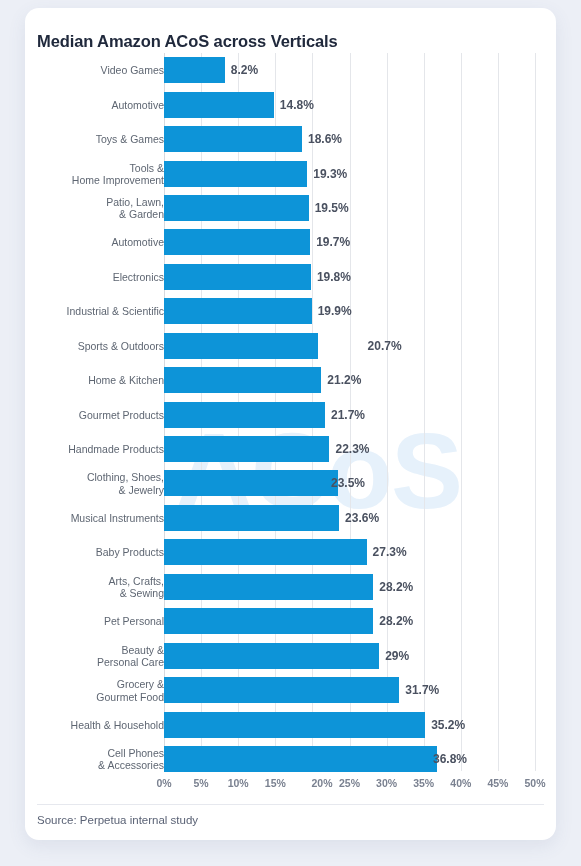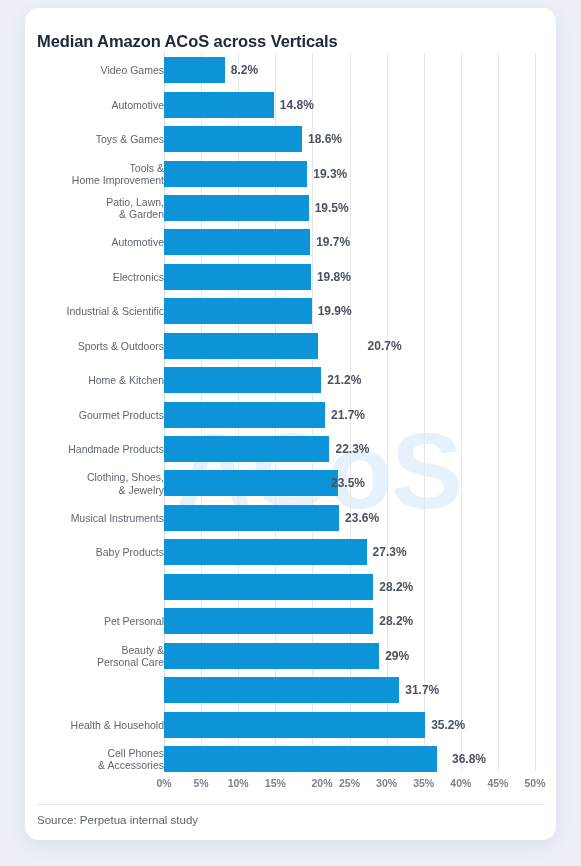--- a/index.html
+++ b/index.html
@@ -270,57 +270,59 @@
           </div>
         </div>
         <div class="row">
           <div class="cat-label">Baby Products</div>
           <div class="bar-wrap">
             <div class="bar" style="width: 202.566px; background: rgb(13, 148, 216);"></div>
             <div class="bar-value" style="left: 208.566px;">27.3%</div>
           </div>
         </div>
         <div class="row">
+          <div class="cat-label">Arts, Crafts,<br>&amp; Sewing</div>
           <div class="bar-wrap">
             <div class="bar" style="width: 209.244px; background: rgb(13, 148, 216);"></div>
             <div class="bar-value" style="left: 215.244px;">28.2%</div>
           </div>
         </div>
         <div class="row">
           <div class="cat-label">Pet Personal</div>
           <div class="bar-wrap">
             <div class="bar" style="width: 209.244px; background: rgb(13, 148, 216);"></div>
             <div class="bar-value" style="left: 215.244px;">28.2%</div>
           </div>
         </div>
         <div class="row">
           <div class="cat-label">Beauty &amp;<br>Personal Care</div>
           <div class="bar-wrap">
             <div class="bar" style="width: 215.18px; background: rgb(13, 148, 216);"></div>
             <div class="bar-value" style="left: 221.18px;">29%</div>
           </div>
         </div>
         <div class="row">
+          <div class="cat-label">Grocery &amp;<br>Gourmet Food</div>
           <div class="bar-wrap">
             <div class="bar" style="width: 235.214px; background: rgb(13, 148, 216);"></div>
             <div class="bar-value" style="left: 241.214px;">31.7%</div>
           </div>
         </div>
         <div class="row">
           <div class="cat-label">Health &amp; Household</div>
           <div class="bar-wrap">
             <div class="bar" style="width: 261.184px; background: rgb(13, 148, 216);"></div>
             <div class="bar-value" style="left: 267.184px;">35.2%</div>
           </div>
         </div>
         <div class="row">
           <div class="cat-label">Cell Phones<br>&amp; Accessories</div>
           <div class="bar-wrap">
             <div class="bar" style="width: 273.056px; background: rgb(13, 148, 216);"></div>
-            <div class="bar-value" style="left: 288px;">36.8%</div>
+            <div class="bar-value" style="left: 269px;">36.8%</div>
           </div>
         </div>
       </div>
     <div class="x-axis" id="x-axis">
         <div class="x-tick" style="left: 139px;">0%</div>
         <div class="x-tick" style="left: 176.1px;">5%</div>
         <div class="x-tick" style="left: 213.2px;">10%</div>
         <div class="x-tick" style="left: 250.3px;">15%</div>
         <div class="x-tick" style="left: 297px;">20%</div>
         <div class="x-tick" style="left: 324.5px;">25%</div>

